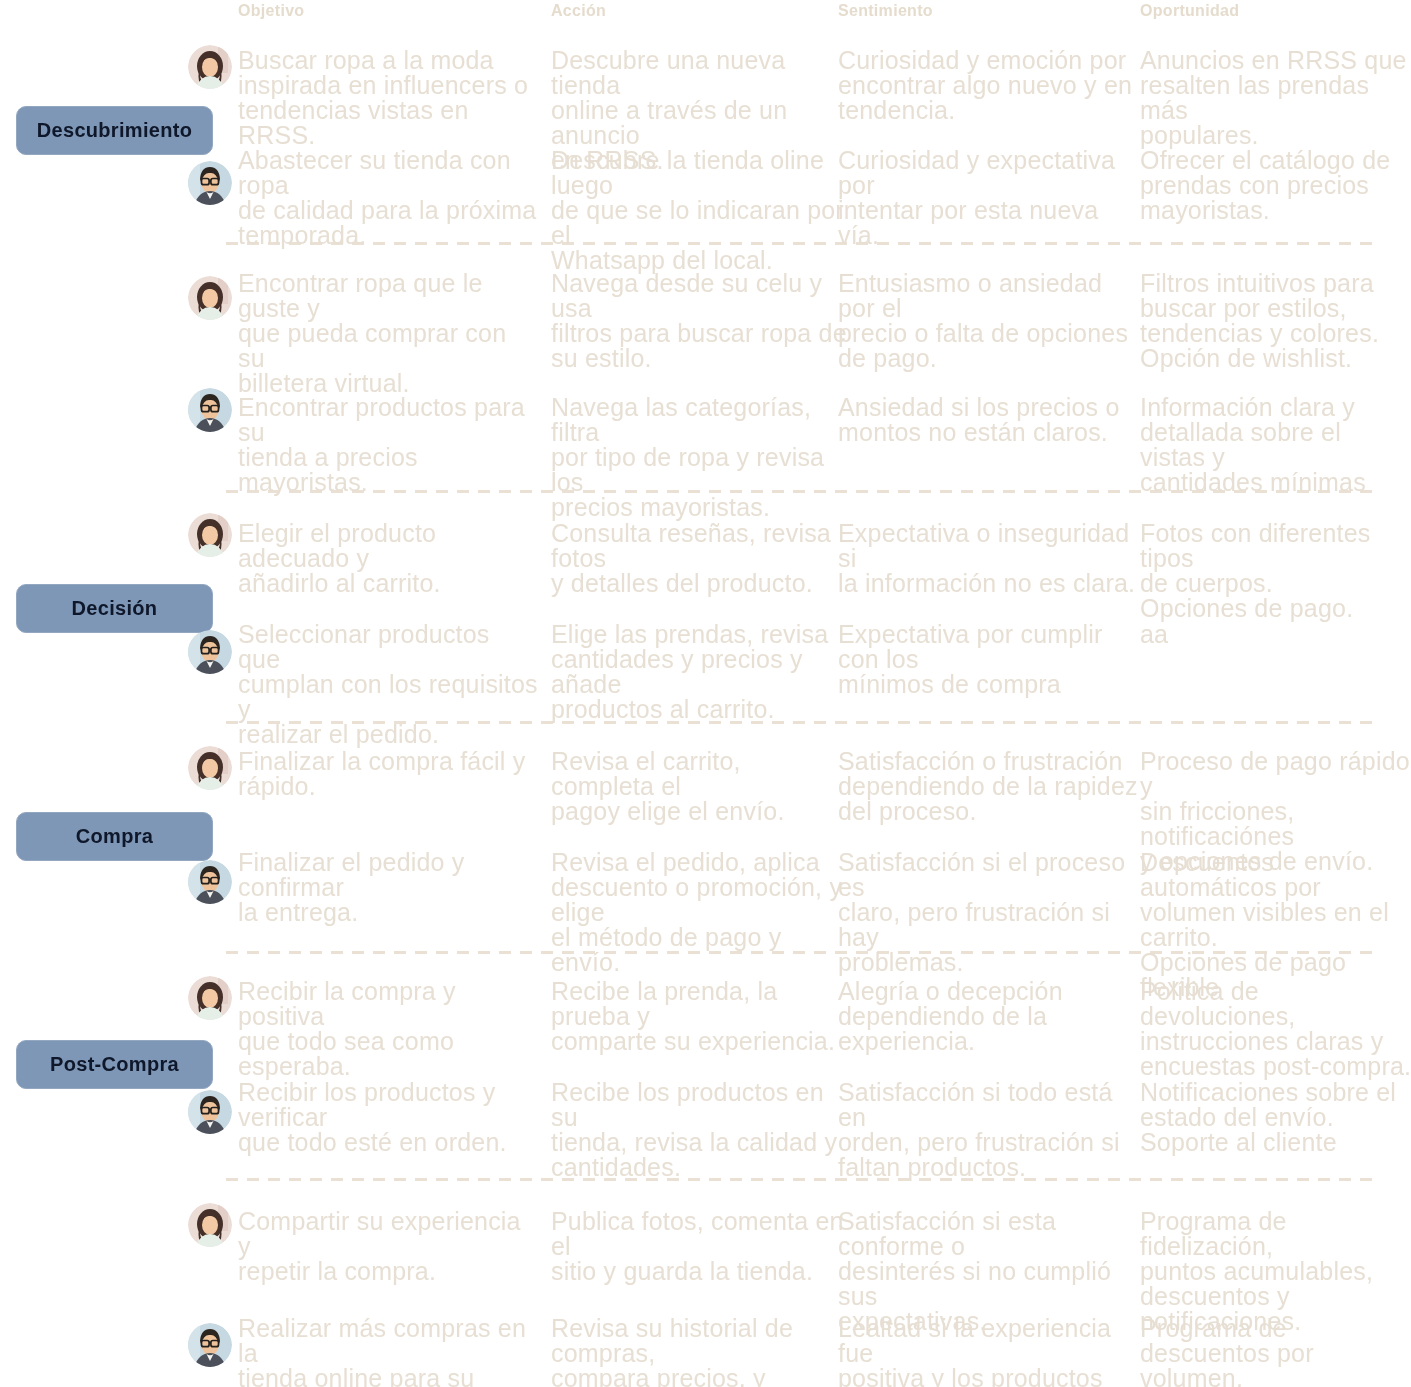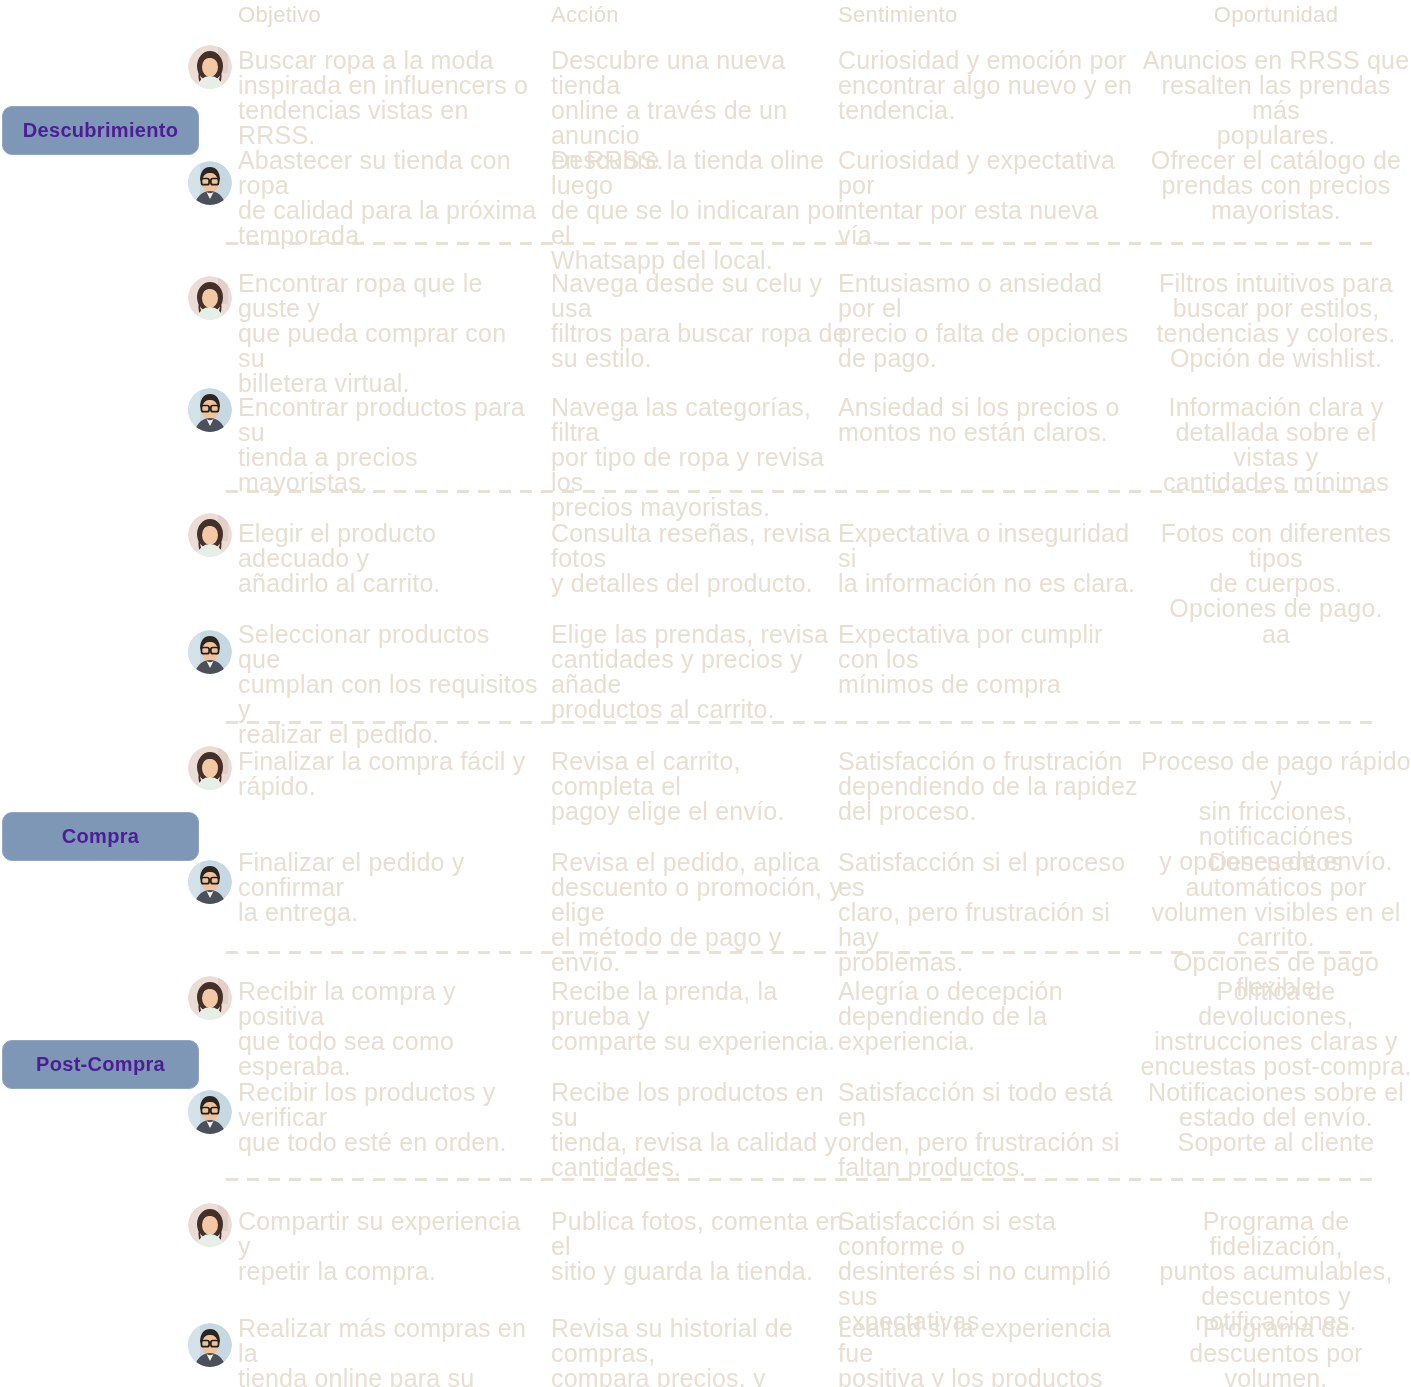--- a/index.html
+++ b/index.html
@@ -6,34 +6,34 @@
   .canvas{
     position:relative;
     width:1411px;height:1387px;
     overflow:hidden;
     background:#ffffff;
     font-family:"Liberation Sans", sans-serif;
   }
   
   .col-header{
     position:absolute;top:2px;
-    font-size:22px;font-weight:400;
+    font-size:16px;font-weight:700;
     color:#e5dccd;letter-spacing:.3px;
   }
   .col1{left:238px;width:300px;}
   .col2{left:542px;width:296px;margin-left:9px;}
   .col3{left:838px;width:300px;}
-  .col4{left:1140px;width:272px;text-align:center;}
+  .col4{left:1140px;width:272px;}
   
   .stage{
-    position:absolute;left:2px;width:197px;height:49px;
+    position:absolute;left:16px;width:197px;height:49px;
     background:#7e97b6;border:1px solid #93a7c1;border-radius:10px;
     box-sizing:border-box;
     display:flex;align-items:center;justify-content:center;
-    color:#4c1d95;font-size:20px;font-weight:600;letter-spacing:.3px;
+    color:#0f172a;font-size:20px;font-weight:600;letter-spacing:.3px;
   }
   
   .prow{position:absolute;left:0;width:100%;height:0;}
   .avatar{
     position:absolute;left:188px;width:44px;height:44px;
     border-radius:50%;overflow:hidden;
   }
   .avatar svg{display:block;width:44px;height:44px;}
   .cell{
     position:absolute;top:0;
@@ -79,20 +79,21 @@
 </svg>
 
 <div class="canvas">
 
   <div class="col-header col1">Objetivo</div>
   <div class="col-header col2">Acción</div>
   <div class="col-header col3">Sentimiento</div>
   <div class="col-header col4">Oportunidad</div>
 
   <div class="stage" style="top:106px">Descubrimiento</div>
+  <div class="stage" style="top:584px">Decisión</div>
   <div class="stage" style="top:812px">Compra</div>
   <div class="stage" style="top:1040px">Post-Compra</div>
 
   <div class="sep" style="top:242px"></div>
   <div class="sep" style="top:490px"></div>
   <div class="sep" style="top:721px"></div>
   <div class="sep" style="top:951px"></div>
   <div class="sep" style="top:1178px"></div>
 
   <div class="prow" style="top:48px">

